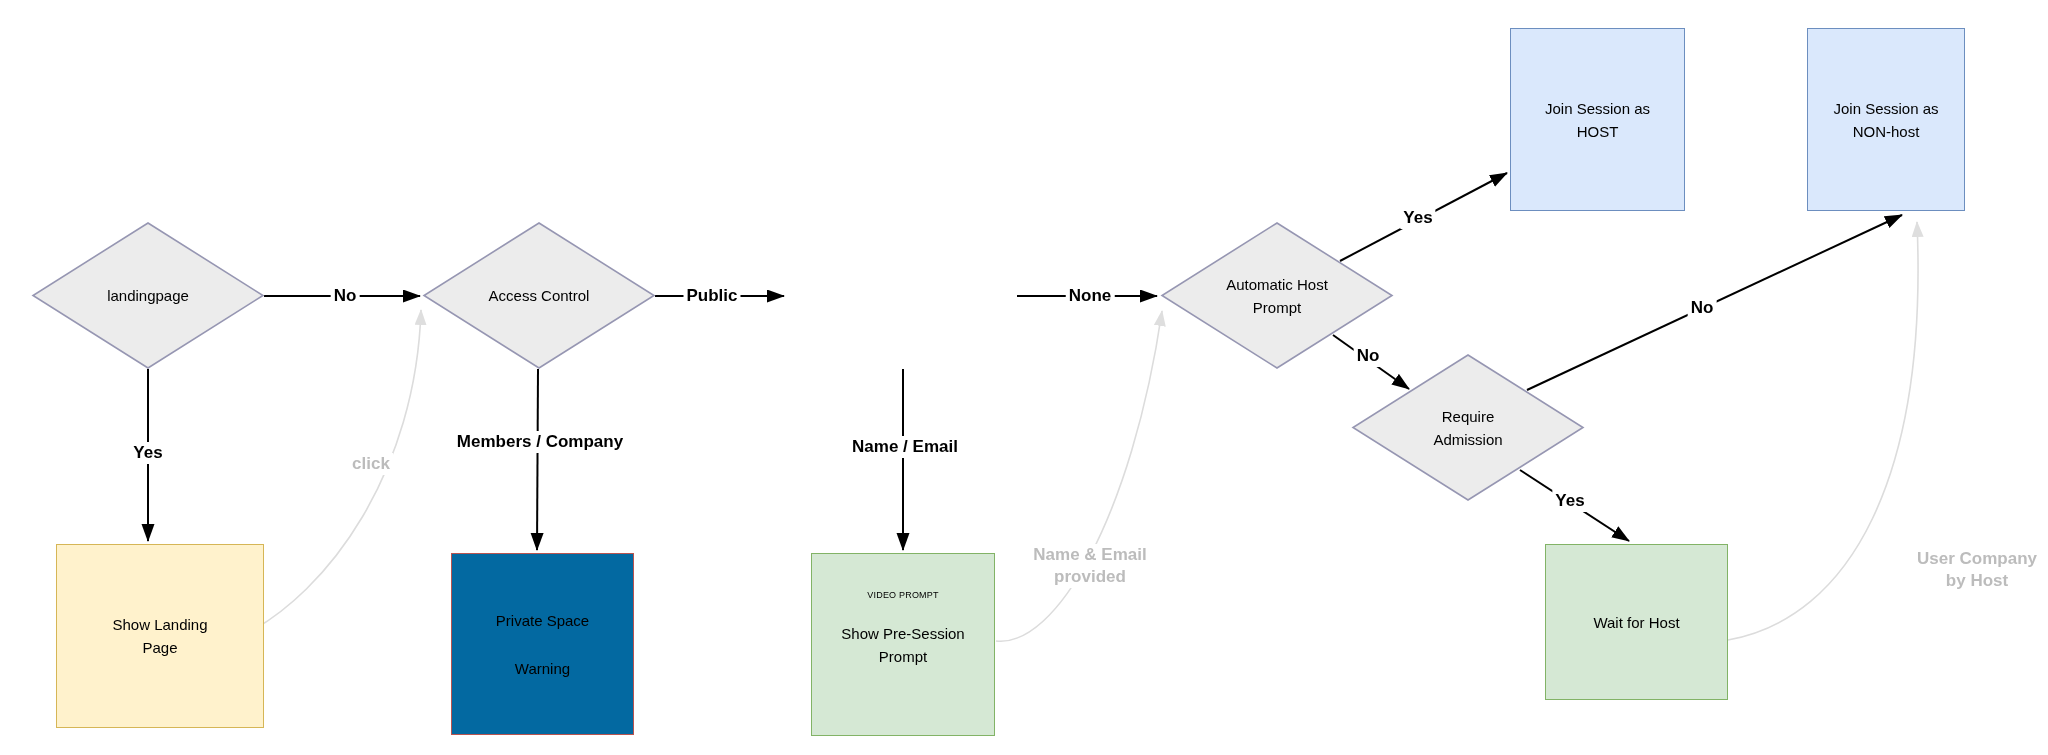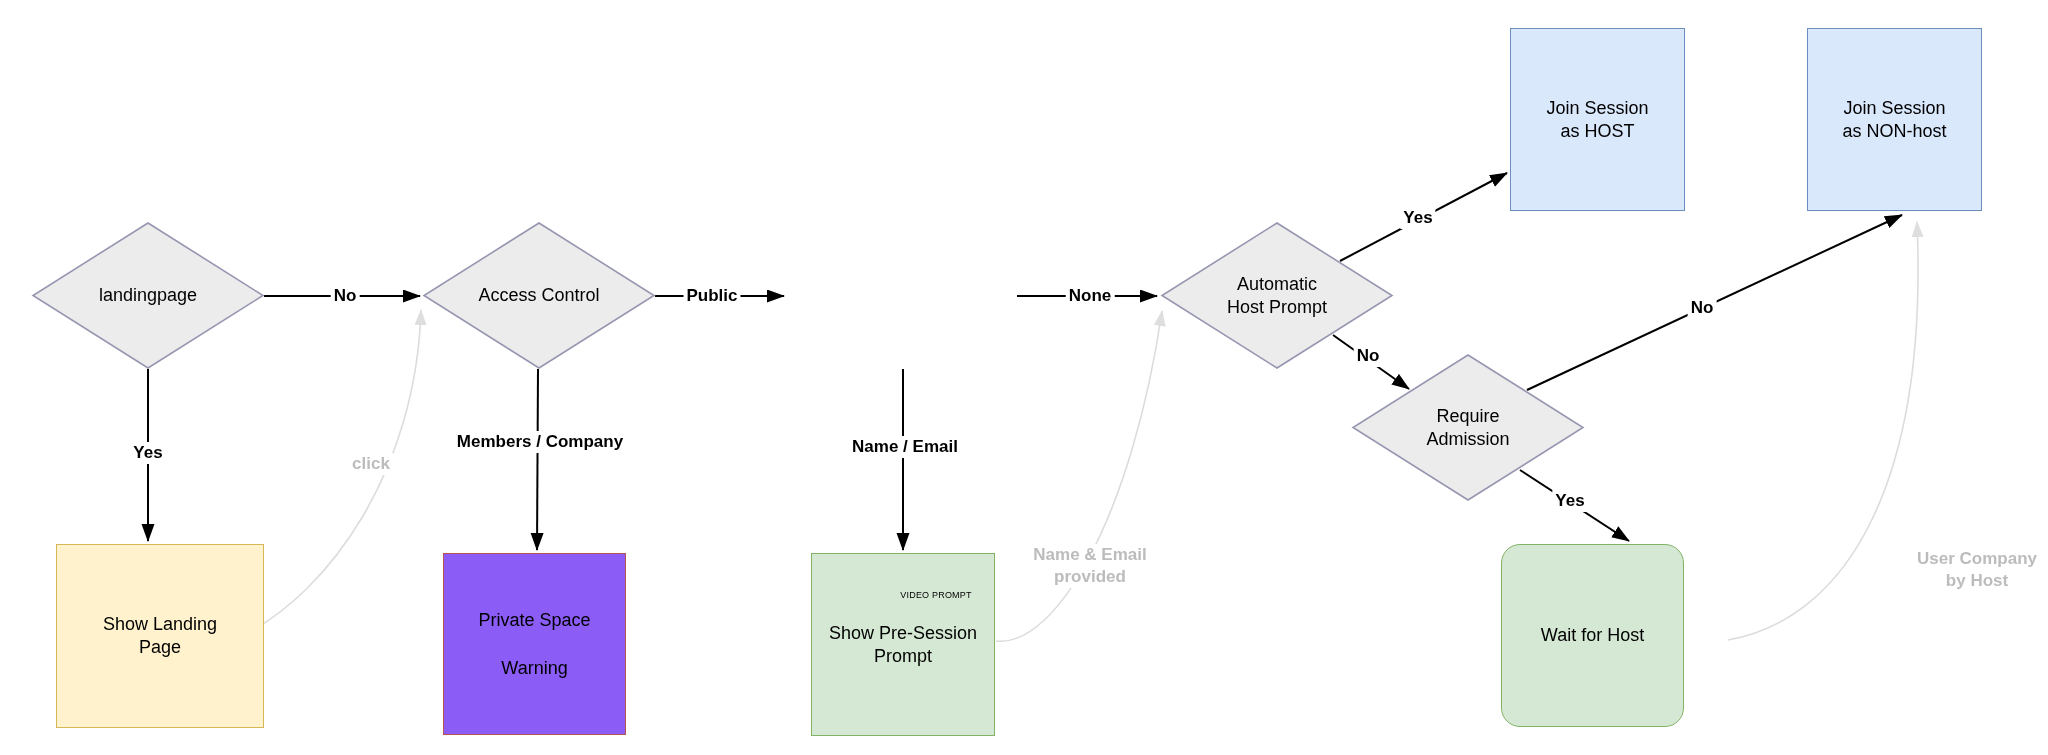--- a/index.html
+++ b/index.html
@@ -3,27 +3,27 @@
 <meta charset="utf-8">
 <style>
   html,body{margin:0;padding:0;background:#ffffff;}
   .canvas{
     position:relative;width:2048px;height:755px;background:#ffffff;overflow:hidden;
     font-family:"Liberation Sans", sans-serif;color:#000;
   }
   .edges{position:absolute;left:0;top:0;width:2048px;height:755px;}
   .node{position:absolute;display:flex;align-items:center;justify-content:center;text-align:center;}
   .node .shape{position:absolute;left:0;top:0;width:100%;height:100%;overflow:visible;}
-  .nlabel{position:relative;font-size:18px;line-height:23px;color:#000;z-index:2;}
+  .nlabel{position:relative;font-size:15px;line-height:23px;color:#000;z-index:2;}
   .box{box-sizing:border-box;border:1.6px solid;}
   .box.blue{background:#dae8fc;border-color:#6c8ebf;}
   .box.yellow{background:#fff2cc;border-color:#d6b656;}
-  .box.red{background:#8b5cf6;border-color:#b85450;}
+  .box.red{background:#0369a1;border-color:#b85450;margin-left:8px;}
   .box.green{background:#d5e8d4;border-color:#82b366;}
-  .tagline{position:absolute;top:36px;left:0;width:100%;text-align:center;font-size:9px;letter-spacing:.2px;color:#000;padding-left:33px;}
+  .tagline{position:absolute;top:36px;left:0;width:100%;text-align:center;font-size:9px;letter-spacing:.2px;color:#000;}
   .elabel{
     position:absolute;transform:translate(-50%,-50%);font-size:17px;line-height:22px;
     background:#ffffff;padding:0 3px;white-space:nowrap;text-align:center;z-index:3;font-weight:bold;
   }
   .elabel.gray{color:#bcbcbc;}
   .elabel.wrap{white-space:normal;}
   .stack span{display:block;}
   .gapline{margin-top:25px;}
 </style>
 </head>
@@ -87,41 +87,41 @@
     <svg class="shape" viewBox="0 0 232 147" preserveAspectRatio="none">
       <polygon points="116,1 231,73.5 116,146 1,73.5" fill="#ececec" stroke="#9696b2" stroke-width="1.6"></polygon>
     </svg>
     <div class="nlabel" style="max-width:100px;">Require Admission</div>
   </div>
 
   <div class="node box blue" style="left:1510px;top:28px;width:175px;height:183px;">
     <div class="nlabel" style="max-width:116px;">Join Session as HOST</div>
   </div>
 
-  <div class="node box blue" style="left:1807px;top:28px;width:175px;height:183px;text-align:center;">
+  <div class="node box blue" style="left:1807px;top:28px;width:158px;height:183px;text-align:center;">
     <div class="nlabel" style="max-width:116px;">Join Session as NON-host</div>
   </div>
 
   <div class="node box yellow" style="left:56px;top:544px;width:208px;height:184px;">
     <div class="nlabel" style="max-width:125px;">Show Landing Page</div>
   </div>
 
   <div class="node box red" style="left:443px;top:553px;width:183px;height:182px;">
     <div class="nlabel stack">
       <span>Private Space</span>
       <span class="gapline">Warning</span>
     </div>
   </div>
 
   <div class="node box green" style="left:811px;top:553px;width:184px;height:183px;">
     <div class="tagline">VIDEO PROMPT</div>
     <div class="nlabel" style="max-width:150px;">Show Pre-Session Prompt</div>
   </div>
 
-  <div class="node box green" style="left:1501px;top:544px;width:183px;height:183px;border-radius:19px;">
+  <div class="node box green" style="left:1545px;top:544px;width:183px;height:156px;">
     <div class="nlabel">Wait for Host</div>
   </div>
 
   <div class="elabel" style="left:345px;top:296px;">No</div>
   <div class="elabel" style="left:148px;top:453px;">Yes</div>
   <div class="elabel" style="left:712px;top:296px;">Public</div>
   <div class="elabel" style="left:540px;top:442px;">Members / Company</div>
   <div class="elabel" style="left:1090px;top:296px;">None</div>
   <div class="elabel" style="left:905px;top:447px;">Name / Email</div>
   <div class="elabel" style="left:1418px;top:218px;">Yes</div>

